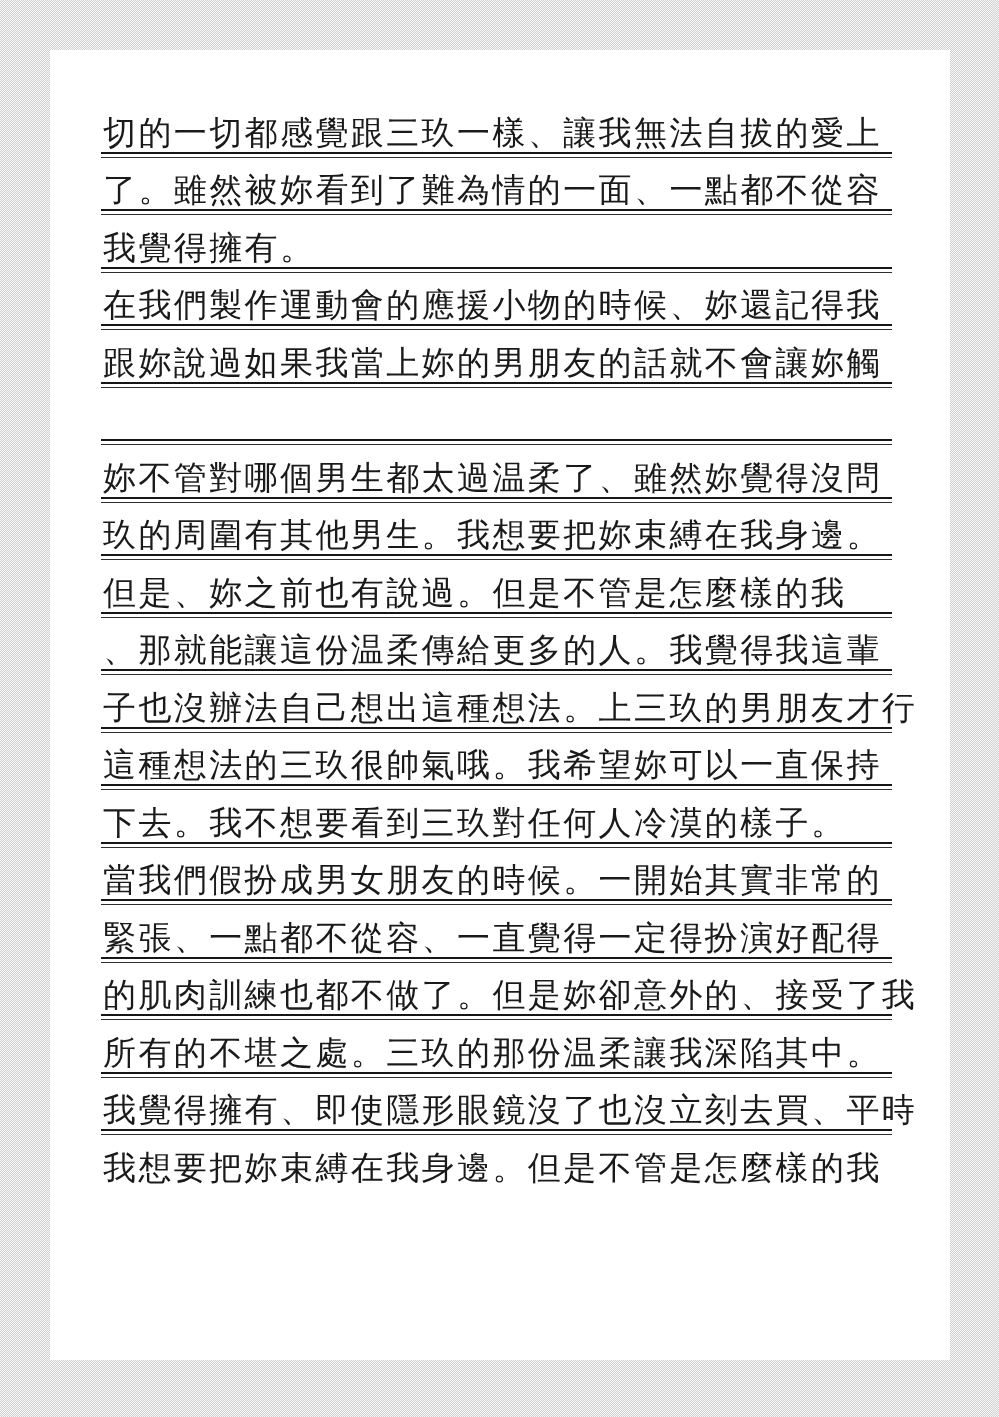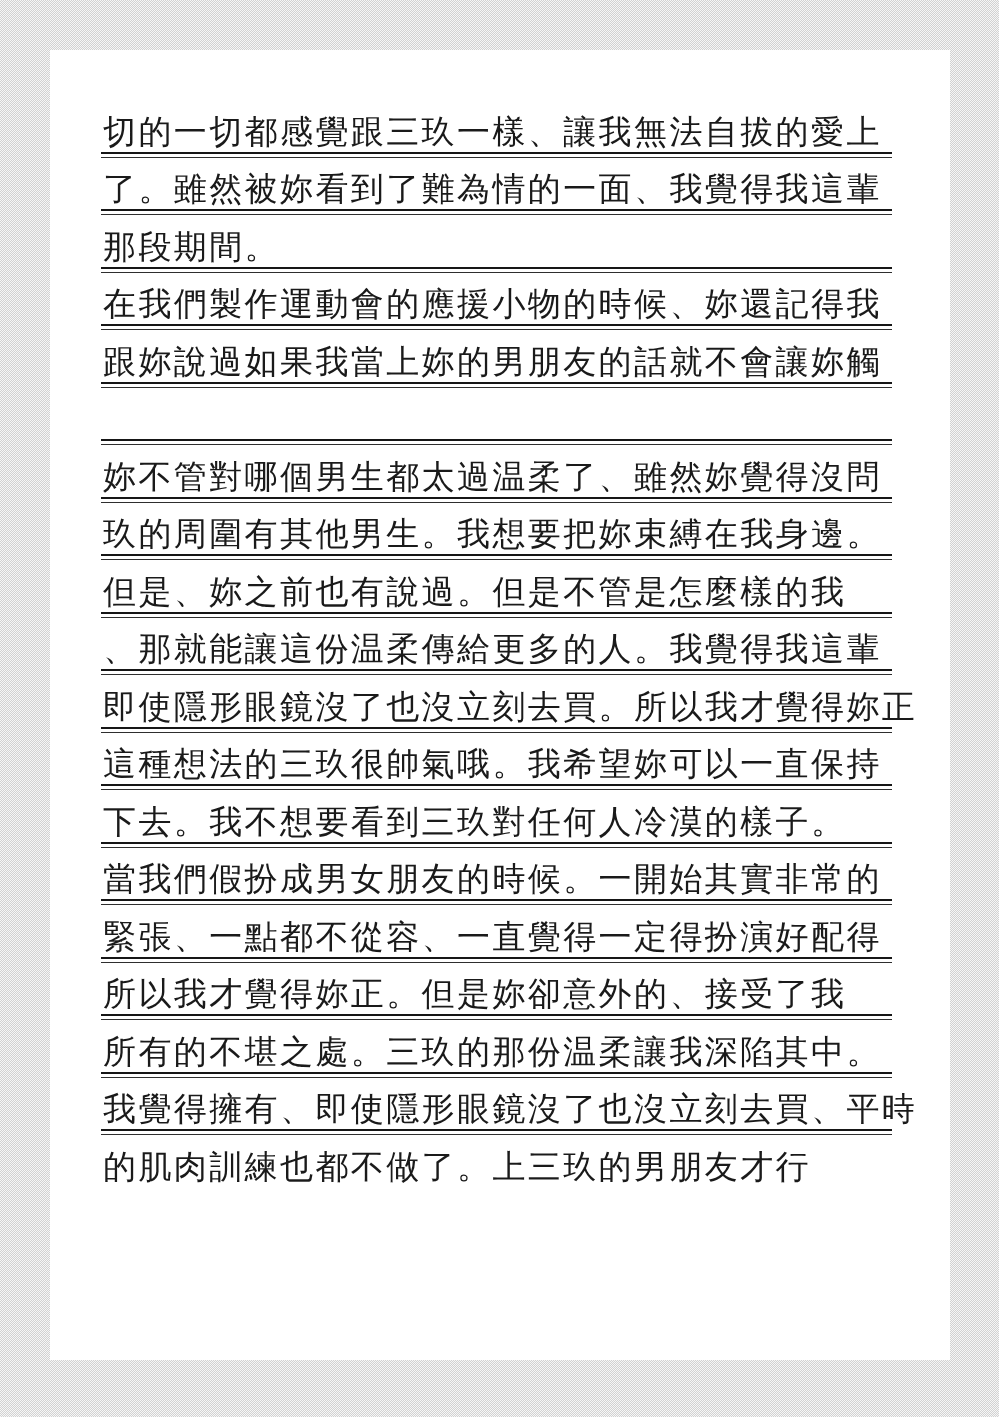--- a/index.html
+++ b/index.html
@@ -33,21 +33,20 @@
   .writing-area {
     position: absolute;
     left: 53px;
     top: 50px;
     width: 787px;
   }
 
   .row {
     position: relative;
     height: 57.5px;
-    font-family: Liberation Serif, serif;
   }
 
   .row .text {
     position: absolute;
     left: 0;
     bottom: 9px;
     white-space: nowrap;
     font-size: 33px;
     letter-spacing: 2.4px;
     line-height: 1;
@@ -72,25 +71,25 @@
 
 <div class="frame">
   <div class="paper">
     <div class="writing-area">
 
       <div class="row">
         <span class="text">切的一切都感覺跟三玖一樣、讓我無法自拔的愛上</span>
         <div class="rule"></div>
       </div>
       <div class="row">
-        <span class="text">了。雖然被妳看到了難為情的一面、我覺得我這輩</span>
+        <span class="text">了。雖然被妳看到了難為情的一面、一點都不從容</span>
         <div class="rule"></div>
       </div>
       <div class="row">
-        <span class="text">那段期間。</span>
+        <span class="text">我覺得擁有。</span>
         <div class="rule"></div>
       </div>
       <div class="row">
         <span class="text">在我們製作運動會的應援小物的時候、妳還記得我</span>
         <div class="rule"></div>
       </div>
       <div class="row">
         <span class="text">跟妳說過如果我當上妳的男朋友的話就不會讓妳觸</span>
         <div class="rule"></div>
       </div>
@@ -107,50 +106,50 @@
       </div>
       <div class="row">
         <span class="text">但是、妳之前也有說過。但是不管是怎麼樣的我</span>
         <div class="rule"></div>
       </div>
       <div class="row">
         <span class="text">、那就能讓這份温柔傳給更多的人。我覺得我這輩</span>
         <div class="rule"></div>
       </div>
       <div class="row">
-        <span class="text">即使隱形眼鏡沒了也沒立刻去買。所以我才覺得妳正</span>
+        <span class="text">子也沒辦法自己想出這種想法。上三玖的男朋友才行</span>
         <div class="rule"></div>
       </div>
       <div class="row">
         <span class="text">這種想法的三玖很帥氣哦。我希望妳可以一直保持</span>
         <div class="rule"></div>
       </div>
       <div class="row">
         <span class="text">下去。我不想要看到三玖對任何人冷漠的樣子。</span>
         <div class="rule"></div>
       </div>
       <div class="row">
         <span class="text">當我們假扮成男女朋友的時候。一開始其實非常的</span>
         <div class="rule"></div>
       </div>
       <div class="row">
         <span class="text">緊張、一點都不從容、一直覺得一定得扮演好配得</span>
         <div class="rule"></div>
       </div>
       <div class="row">
-        <span class="text">所以我才覺得妳正。但是妳卻意外的、接受了我</span>
+        <span class="text">的肌肉訓練也都不做了。但是妳卻意外的、接受了我</span>
         <div class="rule"></div>
       </div>
       <div class="row">
         <span class="text">所有的不堪之處。三玖的那份温柔讓我深陷其中。</span>
         <div class="rule"></div>
       </div>
       <div class="row">
         <span class="text">我覺得擁有、即使隱形眼鏡沒了也沒立刻去買、平時</span>
         <div class="rule"></div>
       </div>
       <div class="row">
-        <span class="text">的肌肉訓練也都不做了。上三玖的男朋友才行</span>
+        <span class="text">我想要把妳束縛在我身邊。但是不管是怎麼樣的我</span>
       </div>
 
     </div>
   </div>
 </div>
 
 </body></html>

